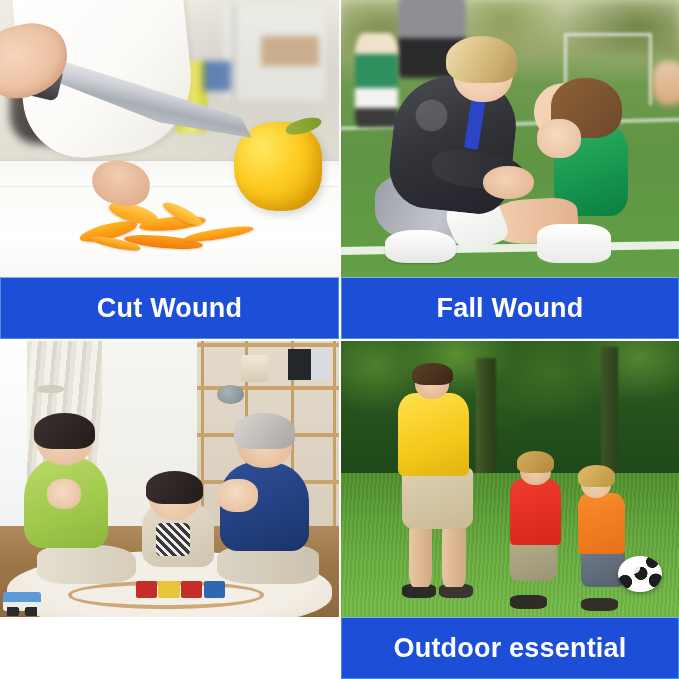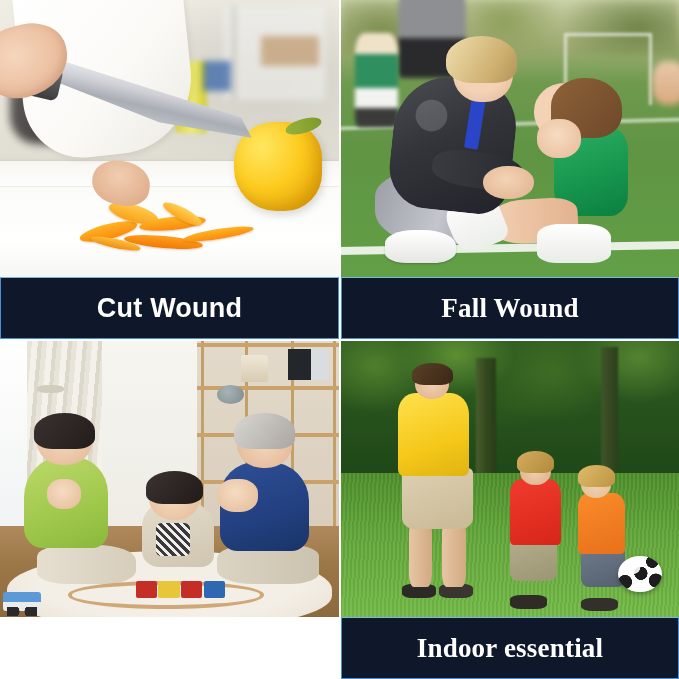--- a/index.html
+++ b/index.html
@@ -17,36 +17,36 @@
     grid-template-columns:339px 340px;
     grid-template-rows:339px 340px;
     background:#ffffff;
   }
   .cell {
     position:relative;
     overflow:hidden;
     display:flex;
     flex-direction:column;
   }
-  .cell.right { padding-left:2px;font-family:Liberation Serif, serif; }
+  .cell.right { padding-left:2px; }
   .cell.bottom { padding-top:2px; }
 
   
   .photo {
     position:relative;
     flex:0 0 277px;
     overflow:hidden;
     background:#dcdcd6;
   }
   .cell.bottom .photo { flex-basis:276px; }
 
   
   .caption {
     flex:1 1 auto;
-    background:#0f172a;
+    background:#1d4ed8;
     border:1px solid #4a90d9;
     border-top-color:#7fb3e3;
     display:flex;
     align-items:center;
     justify-content:center;
   }
   .caption-text {
     color:#ffffff;
     font-size:27px;
     font-weight:bold;
@@ -638,17 +638,17 @@
       <div class="b1-head"></div>
       <div class="b1-hair"></div>
       <div class="b2-shoe"></div>
       <div class="b2-shorts"></div>
       <div class="b2-shirt"></div>
       <div class="b2-head"></div>
       <div class="b2-hair"></div>
       <div class="ball"></div>
     </div>
     <div class="caption">
-      <span class="caption-text">Indoor essential</span>
+      <span class="caption-text">Outdoor essential</span>
     </div>
   </div>
 
 </div>
 
 </body></html>

